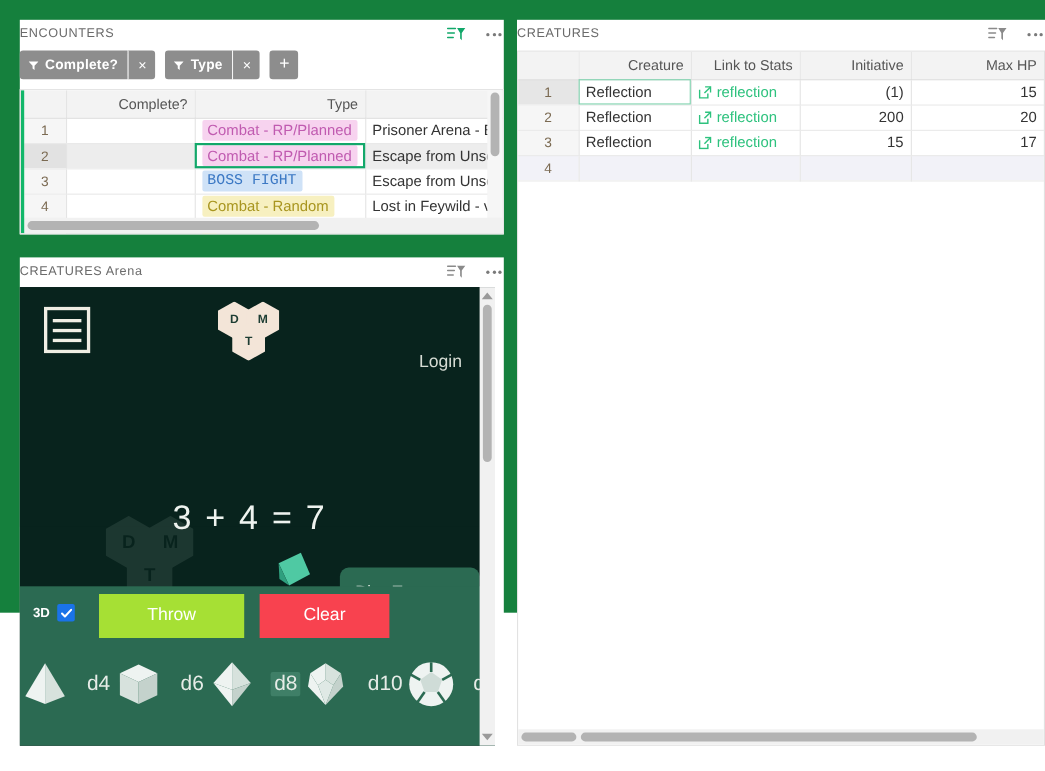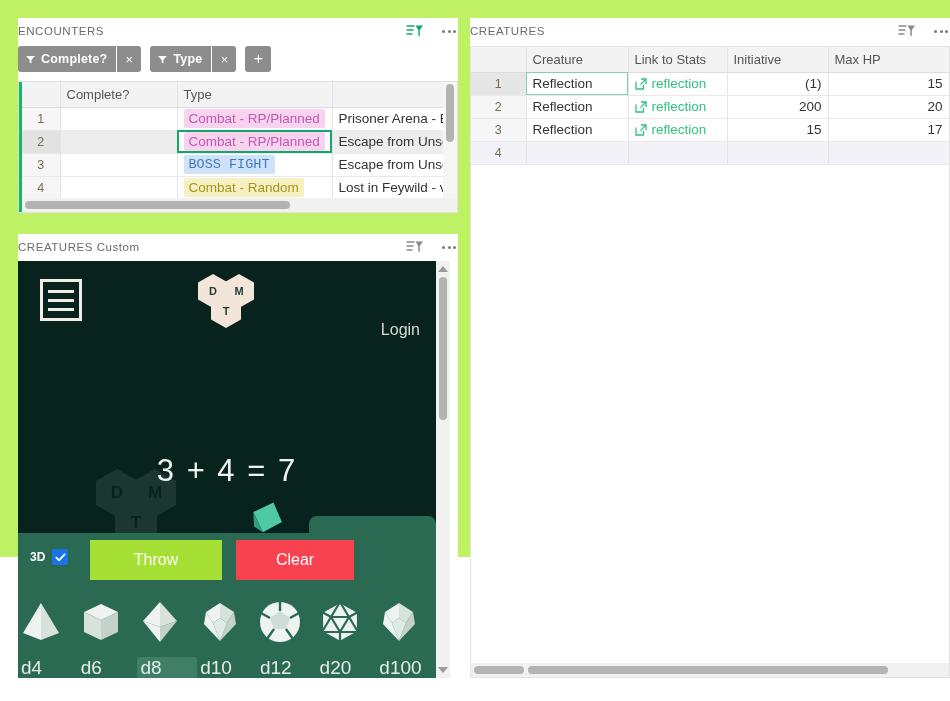--- a/index.html
+++ b/index.html
@@ -2,21 +2,21 @@
 <html><head>
 <meta charset="utf-8">
 <style>
   * { box-sizing: border-box; margin: 0; padding: 0; }
   html, body {
     width: 950px; height: 701px;
     background: #ffffff;
     font-family: "Liberation Sans", sans-serif;
     overflow: hidden;
   }
-  .page { position: relative; width: 950px; height: 557px; background: #bef264; }
+  .page { position: relative; width: 950px; height: 557px; background: #15803d; }
 
   
   .panel { position: absolute; background: #fff; }
   .panel-head {
     position: relative;
     height: 26px;
     display: flex; align-items: center;
   }
   .panel-title {
     font-size: 11.5px; letter-spacing: .55px;
@@ -52,21 +52,21 @@
   
   .grid-wrap { position: absolute; overflow: hidden; background: #fff; border: 1px solid #e2e2e2; }
   .grid-accent { position: absolute; left: 0; top: 0; bottom: 0; width: 3px; background: #12b76a; z-index: 4; }
   table.grid { border-collapse: collapse; table-layout: fixed; font-size: 13.5px; color: #333; }
   table.grid th, table.grid td {
     border-right: 1px solid #e4e4e4; border-bottom: 1px solid #e9e9e9;
     height: 23px; padding: 0 6px; overflow: hidden; white-space: nowrap;
     font-weight: normal;
   }
   table.grid thead th {
-    background: #f3f3f3; color: #555; text-align: left; font-size: 13px;
+    background: #f3f3f3; color: #555; text-align: right; font-size: 13px;
     height: 25px; border-bottom: 1px solid #dcdcdc;
   }
   td.rownum {
     background: #f6f6f6; color: #7b6a52; text-align: center;
     font-size: 12.5px; width: 38px;
   }
   tr.sel td.rownum { background: #e2e2e2; }
   tr.sel td { background: #ededed; }
   tr.blankrow td { background: #f2f2f8; }
 
@@ -124,21 +124,21 @@
   .cbx svg { width: 11px; height: 11px; display:block; }
   .btn-throw {
     position: absolute; left: 72px; top: 7px; width: 132px; height: 40px;
     background: #a6e034; color: #fff; border: none; font-size: 16px;
   }
   .btn-clear {
     position: absolute; left: 218px; top: 7px; width: 118px; height: 40px;
     background: #f8424f; color: #fff; border: none; font-size: 16px;
   }
   .dice-row { position: absolute; left: 0; right: 14px; top: 66px; display: flex; }
-  .dice-item { flex: 1; display: flex; flex-direction: column; gap: 12px; }
+  .dice-item { flex: 1; display: flex; flex-direction: row; align-items: center; gap: 12px; }
   .dice-item svg { width: 46px; height: 46px; display: block; }
   .dice-label { color: #e6ece7; font-size: 19px; padding: 0 3px; border-radius: 2px; }
   .dice-label.active { background: #3f7f67; }
 </style>
 </head>
 <body>
 
 <div class="page">
 
   <div class="panel" style="left:18px; top:18px; width:440px; height:195px;">
@@ -354,21 +354,21 @@
       </table>
       <div class="hscroll">
         <div class="thumb" style="left:3px; width:50px;"></div>
         <div class="thumb" style="left:57px; width:360px;"></div>
       </div>
     </div>
   </div>
 
   <div class="panel" style="left:18px; top:234px; width:440px; height:444px;">
     <div class="panel-head">
-      <span class="panel-title mixed" style="text-transform:none;">CREATURES Custom</span>
+      <span class="panel-title mixed" style="text-transform:none;">CREATURES Arena</span>
       <div class="head-tools">
         <span>
           <svg class="ico-filter" viewBox="0 0 18 16">
             <g stroke="#8a8a8a" stroke-width="1.4" stroke-linecap="round">
               <line x1="1" y1="3" x2="8" y2="3"></line>
                 <line x1="1" y1="7" x2="7" y2="7"></line>
                 <line x1="1" y1="11" x2="6" y2="11"></line>
             </g>
             <path d="M9.5 2.5 L17 2.5 L13.8 7 L13.8 13.5 L12.3 12 L12.3 7 Z" fill="#8a8a8a"></path>
           </svg>

